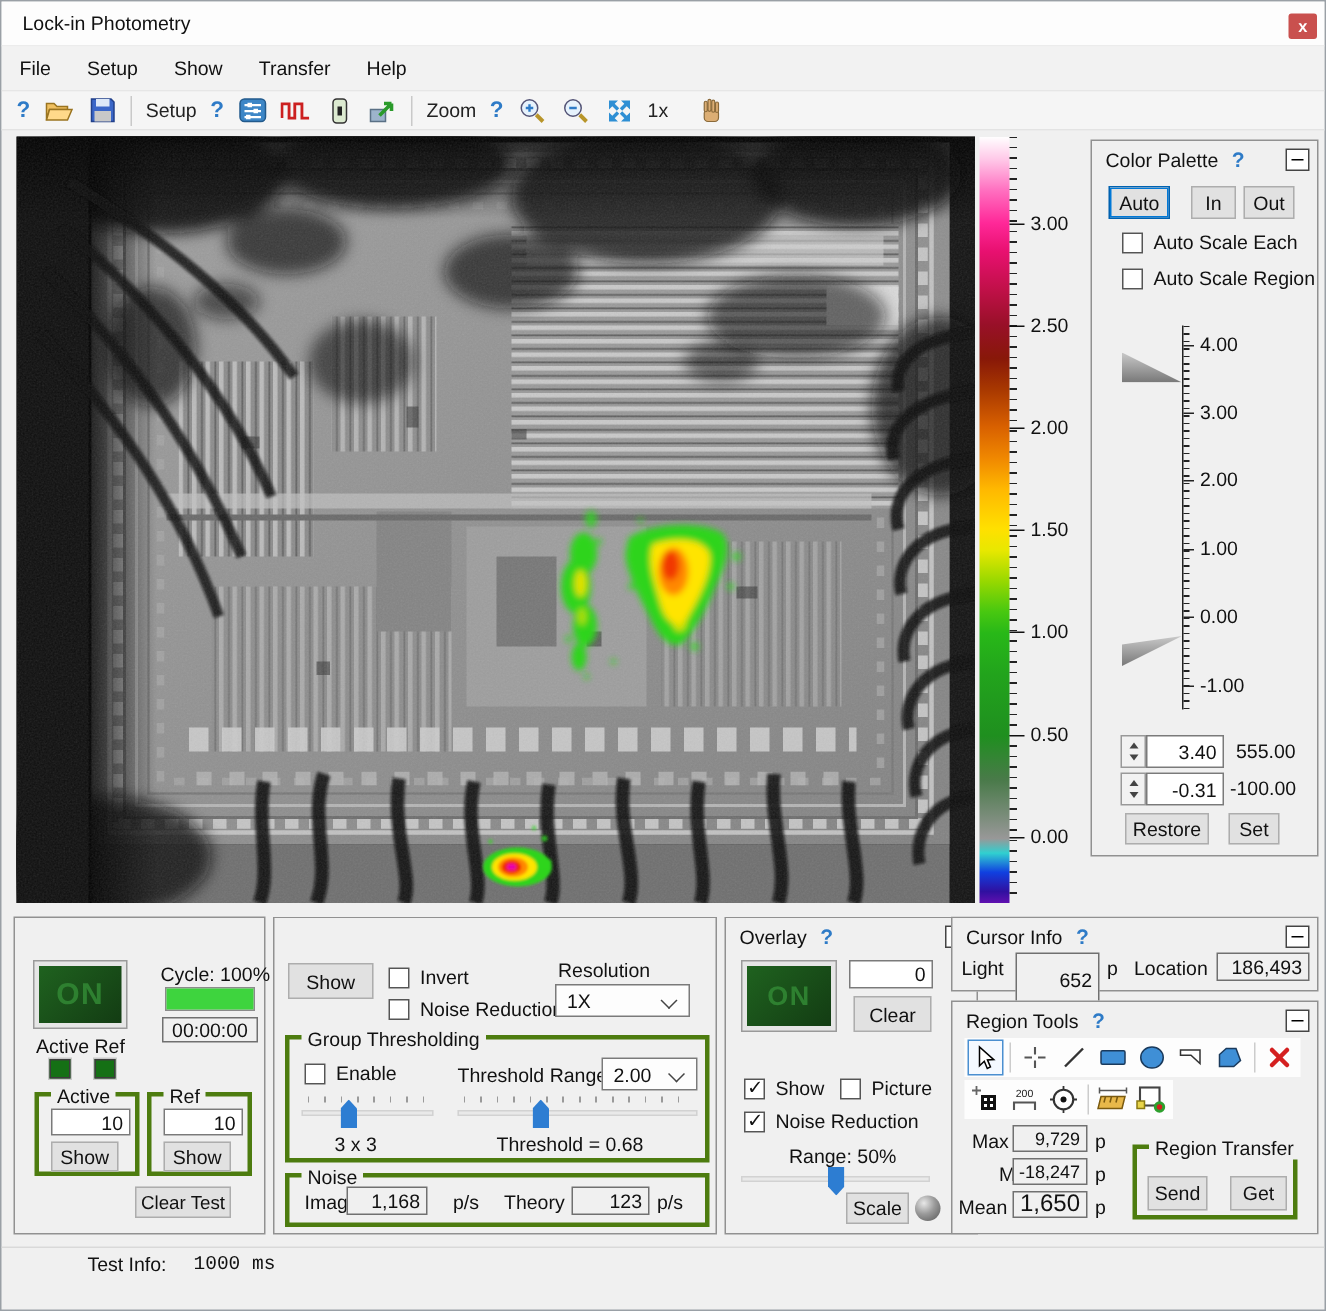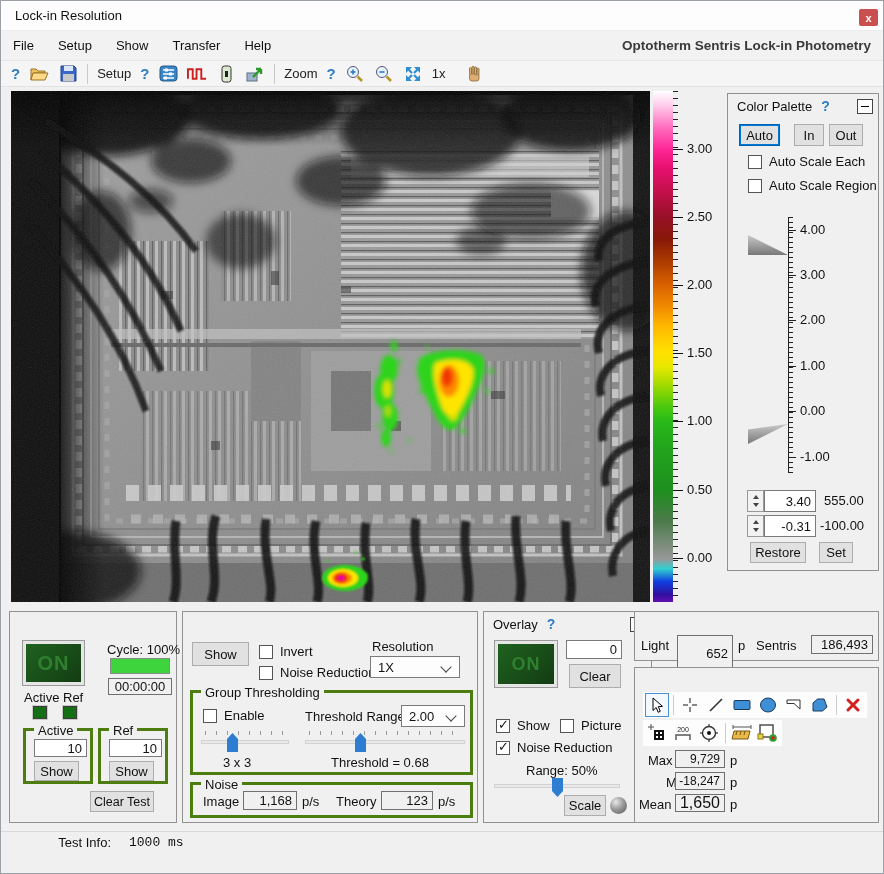--- a/index.html
+++ b/index.html
@@ -98,31 +98,30 @@
   .sv1 { margin-left:18px;font-family:Liberation Mono, monospace; }
   .sdate { margin-left:8px; }
   .sfile { margin-left:52px; }
 </style>
 </head>
 <body>
 
 <div class="window">
 
   <div class="titlebar">
-    <span class="title">Lock-in Resolution</span>
+    <span class="title">Lock-in Photometry</span>
     <span class="closebtn">x</span>
   </div>
 
   <div class="menubar">
     <span class="menuitem">File</span>
     <span class="menuitem">Setup</span>
     <span class="menuitem">Show</span>
     <span class="menuitem">Transfer</span>
     <span class="menuitem">Help</span>
-    <span class="brand">Optotherm Sentris Lock-in Photometry</span>
   </div>
 
   <div class="toolbar">
     <span class="hq"></span>
     <span class="ticon">
       <svg width="19" height="16" viewBox="0 0 19 16">
           <path d="M1,14 L1,3 h5 l2,2 h7 v2 h-12 z" fill="#f0c060" stroke="#9a7420"></path>
           <path d="M3,7 h15 l-3,7 h-14 z" fill="#ffd98a" stroke="#9a7420"></path>
         </svg>
     </span>
@@ -498,21 +497,21 @@
         <div class="sl-ticks"></div>
         <div class="sl-track"></div>
         <div class="sl-thumb up" style="left:50px"></div>
       </div>
       <span class="lab" style="left:138px;top:62px">Threshold = 0.68</span>
     </div>
 
     <div class="gb" style="left:7px;top:170px;width:283px;height:36px">
       <span class="gl">Noise</span>
       <span class="lab" style="left:10px;top:9px">Image</span>
-      <div class="disp" style="left:50px;top:6px;width:54px;height:19px">1,168</div>
+      <div class="disp" style="left:38px;top:6px;width:54px;height:19px">1,168</div>
       <span class="lab" style="left:109px;top:9px">p/s</span>
       <span class="lab" style="left:143px;top:9px">Theory</span>
       <div class="disp" style="left:188px;top:6px;width:52px;height:19px">123</div>
       <span class="lab" style="left:245px;top:9px">p/s</span>
     </div>
   </div>
 
   <div class="p" style="left:482px;top:610px;width:169px;height:212px">
     <div class="ph">
       <span>Overlay</span>
@@ -539,28 +538,38 @@
     <span class="lab" style="left:42px;top:151px">Range: 50%</span>
     <div class="slider" style="left:10px;top:166px;width:126px">
       <div class="sl-track" style="top:6px"></div>
       <div class="sl-thumb dn" style="left:58px"></div>
     </div>
     <div class="b" style="left:80px;top:183px;width:42px;height:21px">Scale</div>
     <div class="sphere" style="left:126px;top:185px"></div>
   </div>
 
   <div class="p" style="left:633px;top:610px;width:245px;height:50px">
+    <div class="ph">
+      <span>Cursor Info</span>
+      <span class="hq"></span>
+      <span class="col"></span>
+    </div>
     <span class="lab" style="left:6px;top:26px">Light</span>
     <div class="disp" style="left:42px;top:23px;width:56px;height:37px">652</div>
     <span class="lab" style="left:103px;top:26px">p</span>
-    <span class="lab" style="left:121px;top:26px">Sentris</span>
+    <span class="lab" style="left:121px;top:26px">Location</span>
     <div class="disp" style="left:176px;top:23px;width:62px;height:19px">186,493</div>
   </div>
 
   <div class="p" style="left:633px;top:666px;width:245px;height:156px">
+    <div class="ph">
+      <span>Region Tools</span>
+      <span class="hq"></span>
+      <span class="col"></span>
+    </div>
     <div class="toolrow" style="left:8px;top:24px">
       <span class="tool selct">
           <svg width="18" height="18" viewBox="0 0 18 18">
             <path d="M5,2 L5,14.5 L8.2,11.5 L10.2,16.3 L12.3,15.3 L10.3,10.6 L14.5,10.4 Z" fill="#fff" stroke="#000"></path>
           </svg>
         </span>
       <span class="rsep"></span>
       <span class="tool">
           <svg width="18" height="18" viewBox="0 0 18 18">
             <g stroke="#555" stroke-width="1.4">
@@ -665,20 +674,25 @@
     </div>
     <span class="lab" style="left:13px;top:85px">Max</span>
     <div class="disp" style="left:40px;top:82px;width:50px;height:18px;font-size:12px">9,729</div>
     <span class="lab" style="left:95px;top:85px">p</span>
     <span class="lab" style="left:31px;top:107px">Min</span>
     <div class="disp" style="left:40px;top:104px;width:50px;height:18px;font-size:12px">-18,247</div>
     <span class="lab" style="left:95px;top:107px">p</span>
     <span class="lab" style="left:4px;top:129px">Mean</span>
     <div class="disp" style="left:40px;top:126px;width:50px;height:18px;font-size:16px">1,650</div>
     <span class="lab" style="left:95px;top:129px">p</span>
+    <div class="gb" style="left:120px;top:95px;width:110px;height:50px">
+      <span class="gl">Region Transfer</span>
+      <div class="b" style="left:7px;top:18px;width:40px;height:23px">Send</div>
+      <div class="b" style="left:62px;top:18px;width:38px;height:23px">Get</div>
+    </div>
   </div>
 
   <div class="statusbar">
     <div class="srow">
       <span class="sl1">Test Info:</span>
       <span class="sv1">1000 ms</span>
     </div>
   </div>
 
 </div>

